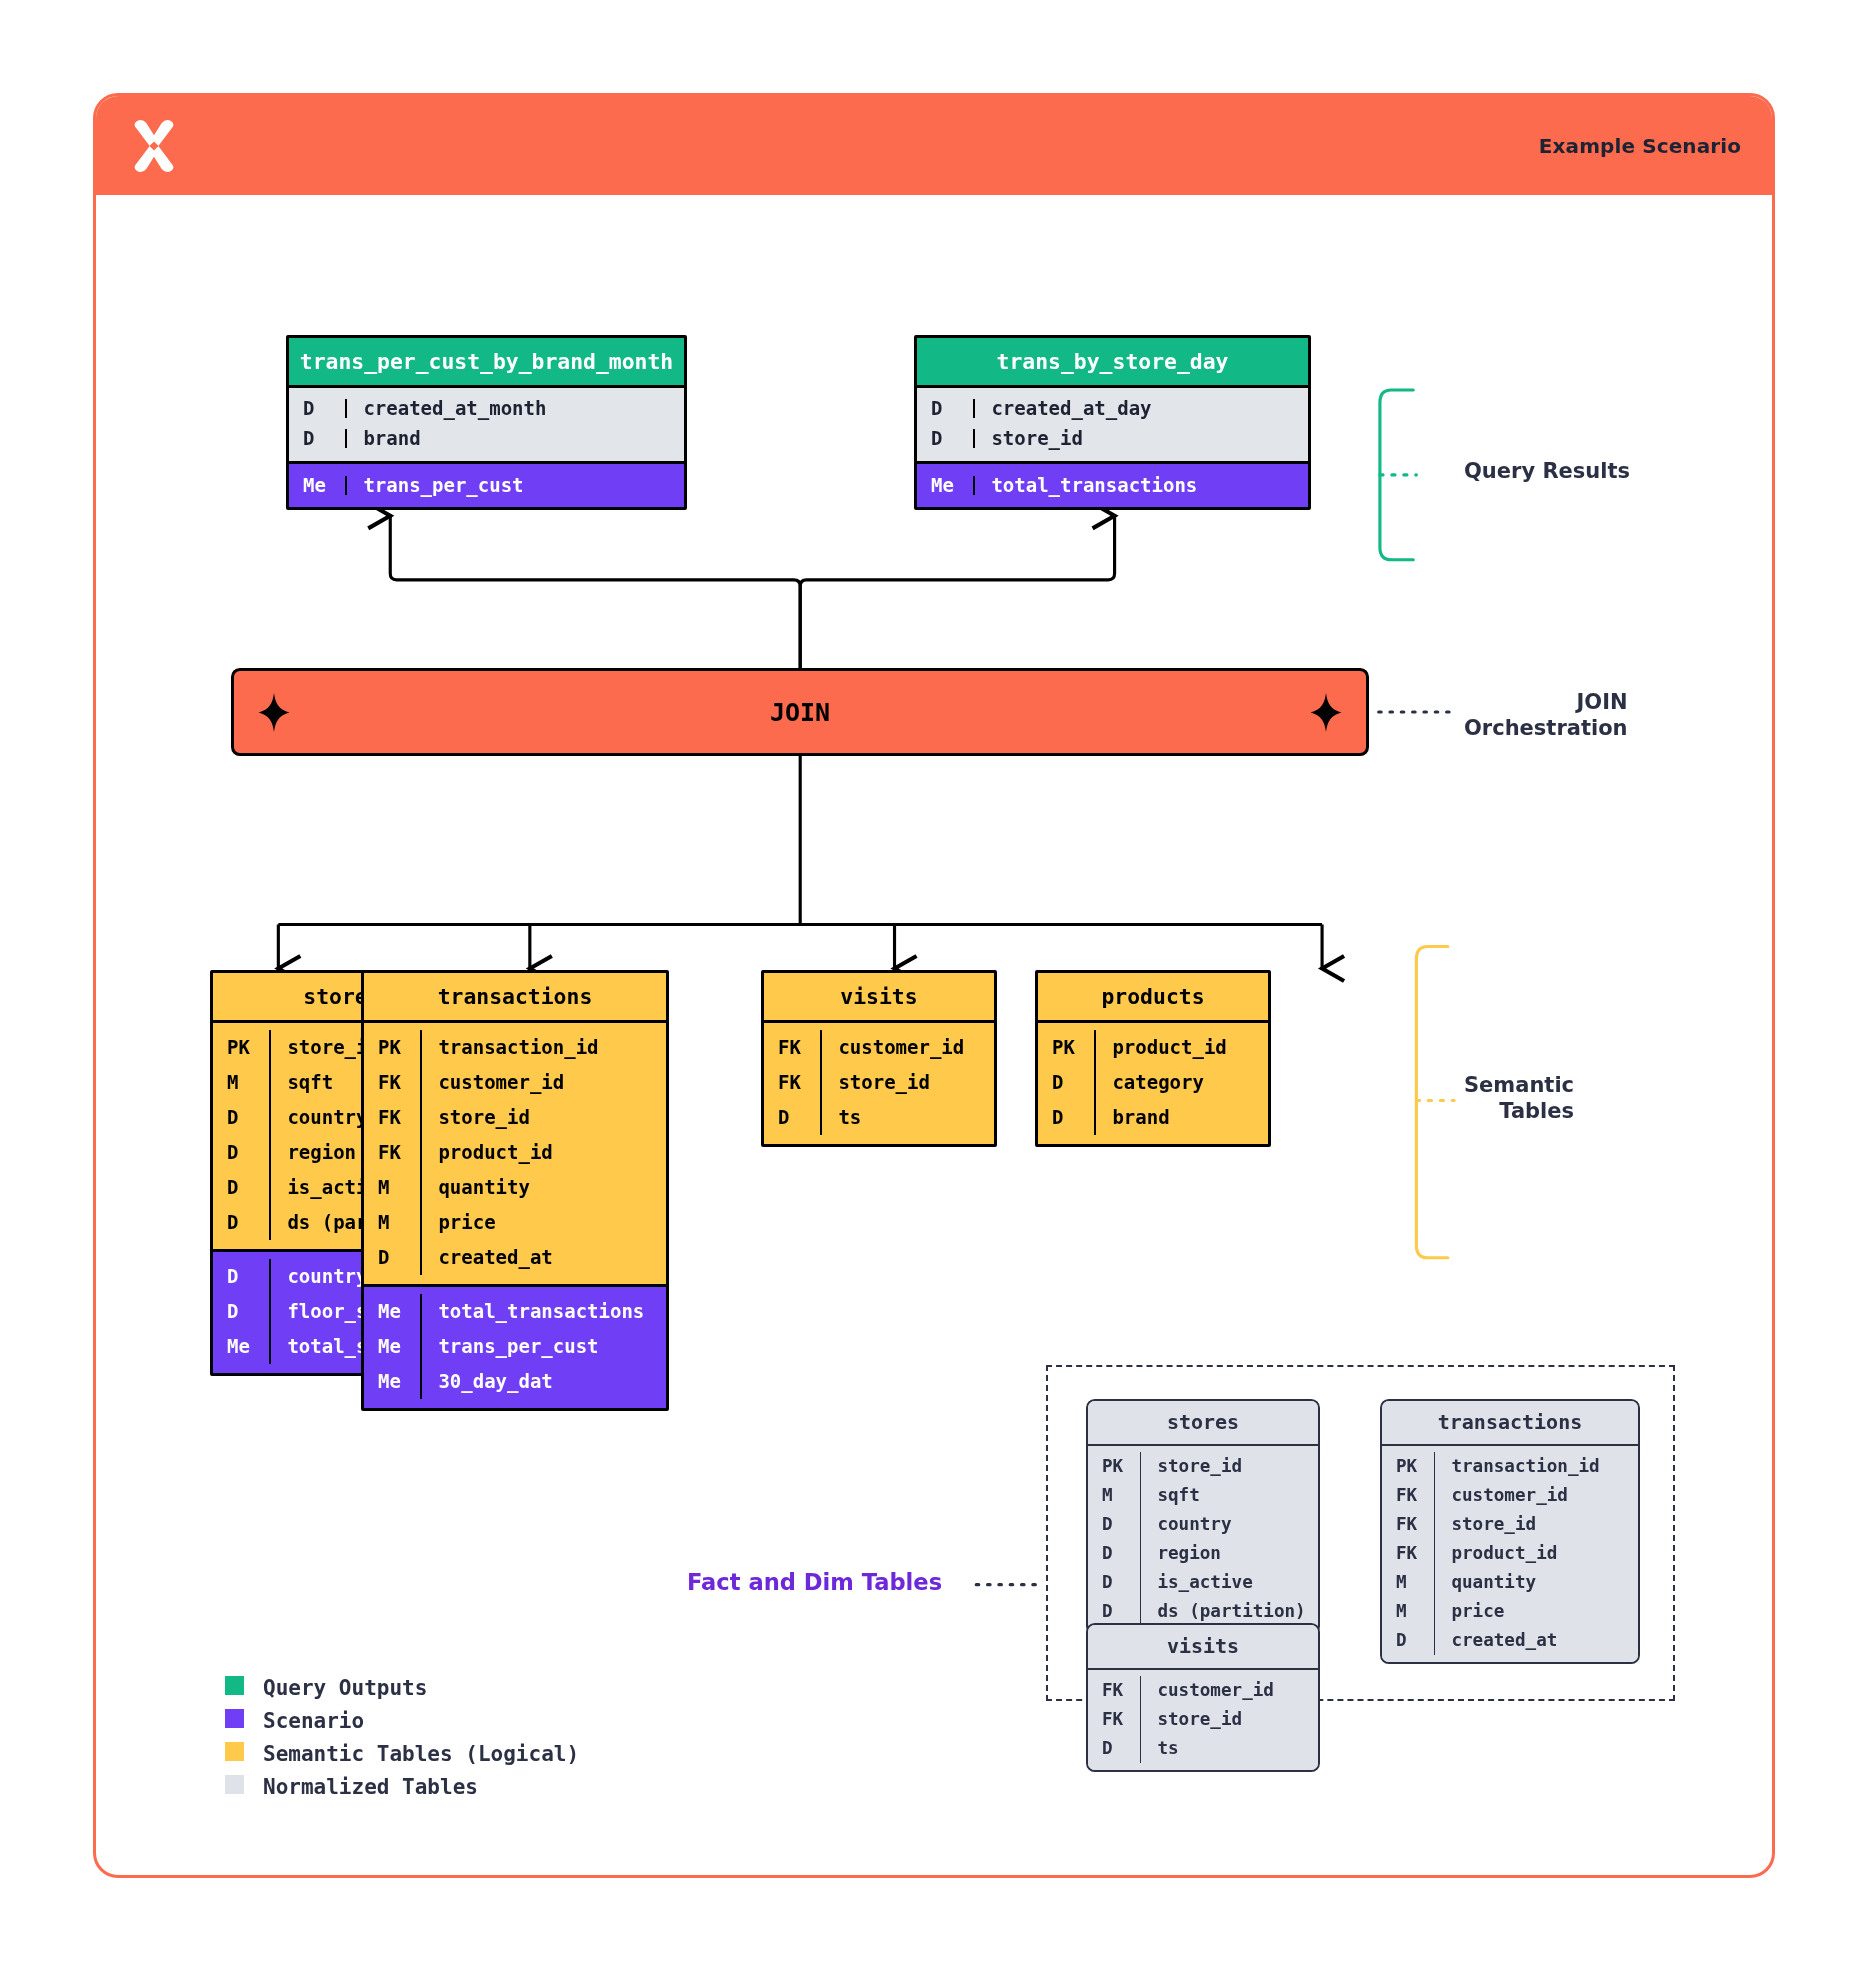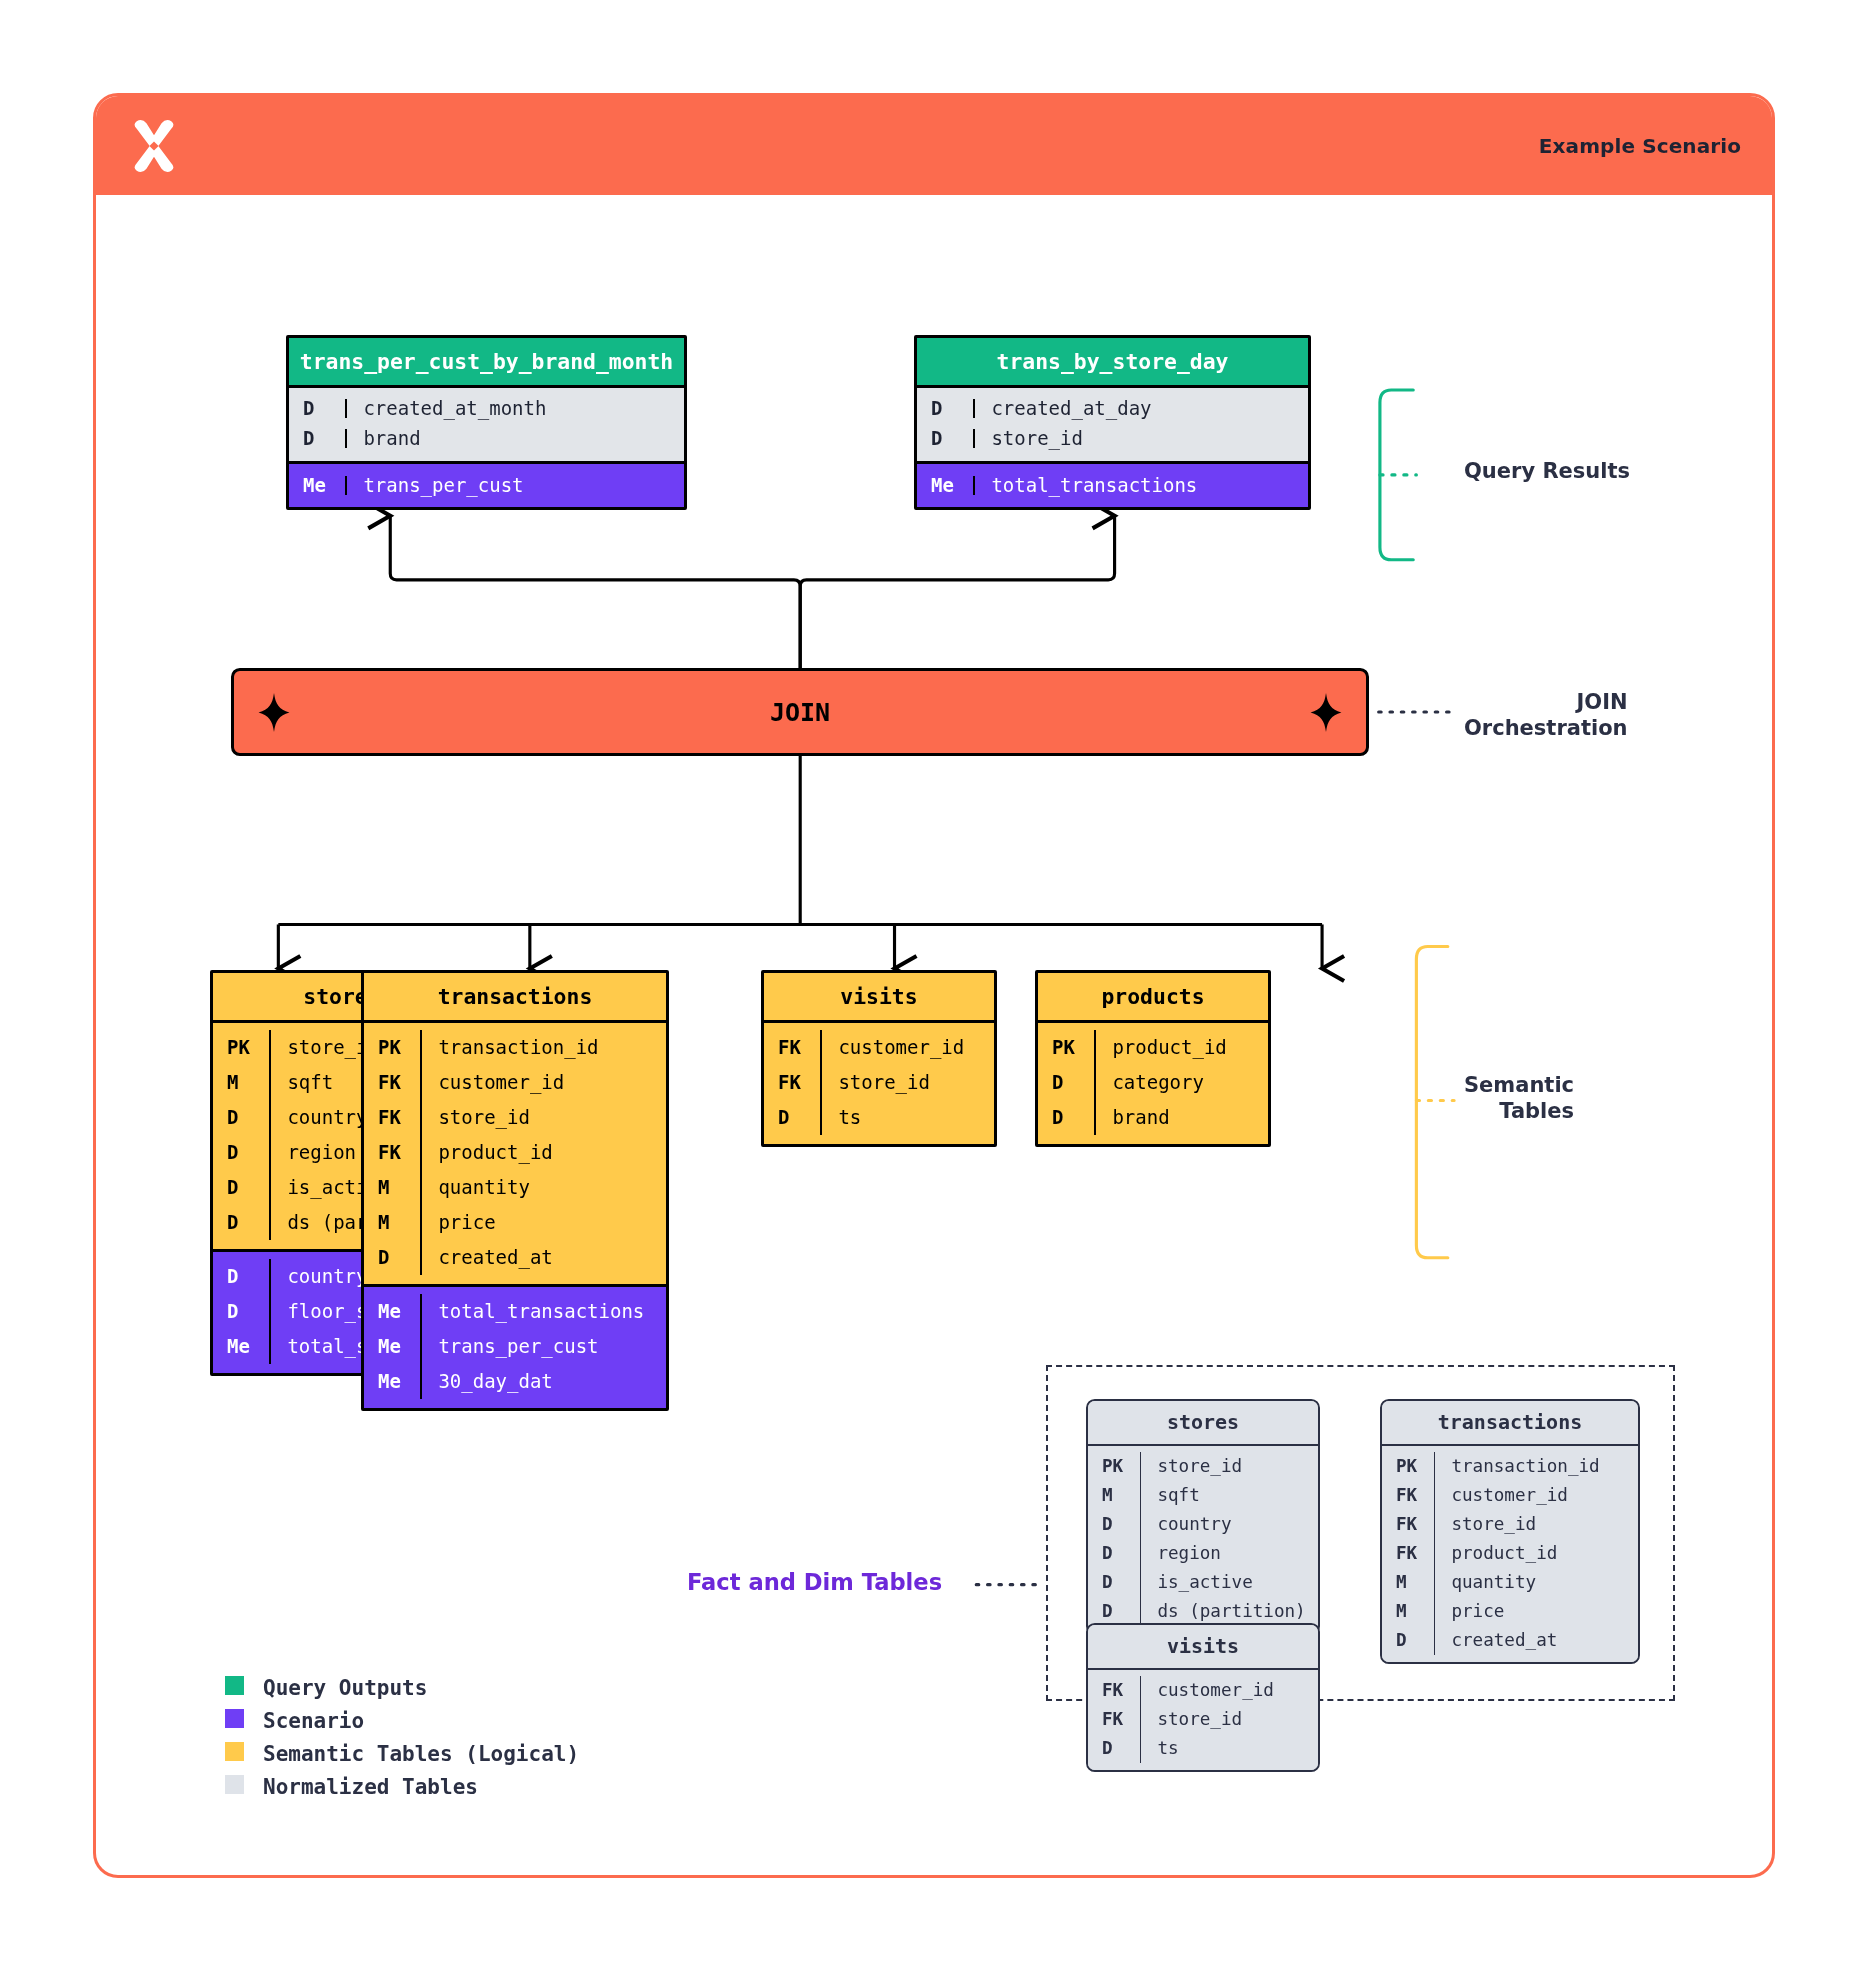--- a/index.html
+++ b/index.html
@@ -87,21 +87,21 @@
   .tbl .key {
     width: 58px;
     flex: 0 0 58px;
     text-align: left;
     padding-left: 14px;
     font-weight: bold;
     box-sizing: border-box;
   }
   .tbl .col {
     padding-left: 16.4px;
-    font-weight: normal;
+    font-weight: bold;
     white-space: nowrap;
   }
 
   
   .q .hdr { background: #12b886; color: #ffffff; }
   .q .body { background: #e2e5e9; color: #1e2333; border-top: 3.1px solid #000; padding: 6.3px 0 7.5px 0;}
   .q .metrics { background: #6f3ef5; color: #ffffff; border-top: 3.1px solid #000; padding: 6.3px 0 6.3px 0;}
   .q .key { border-right: 2.5px solid #000; }
 
   

